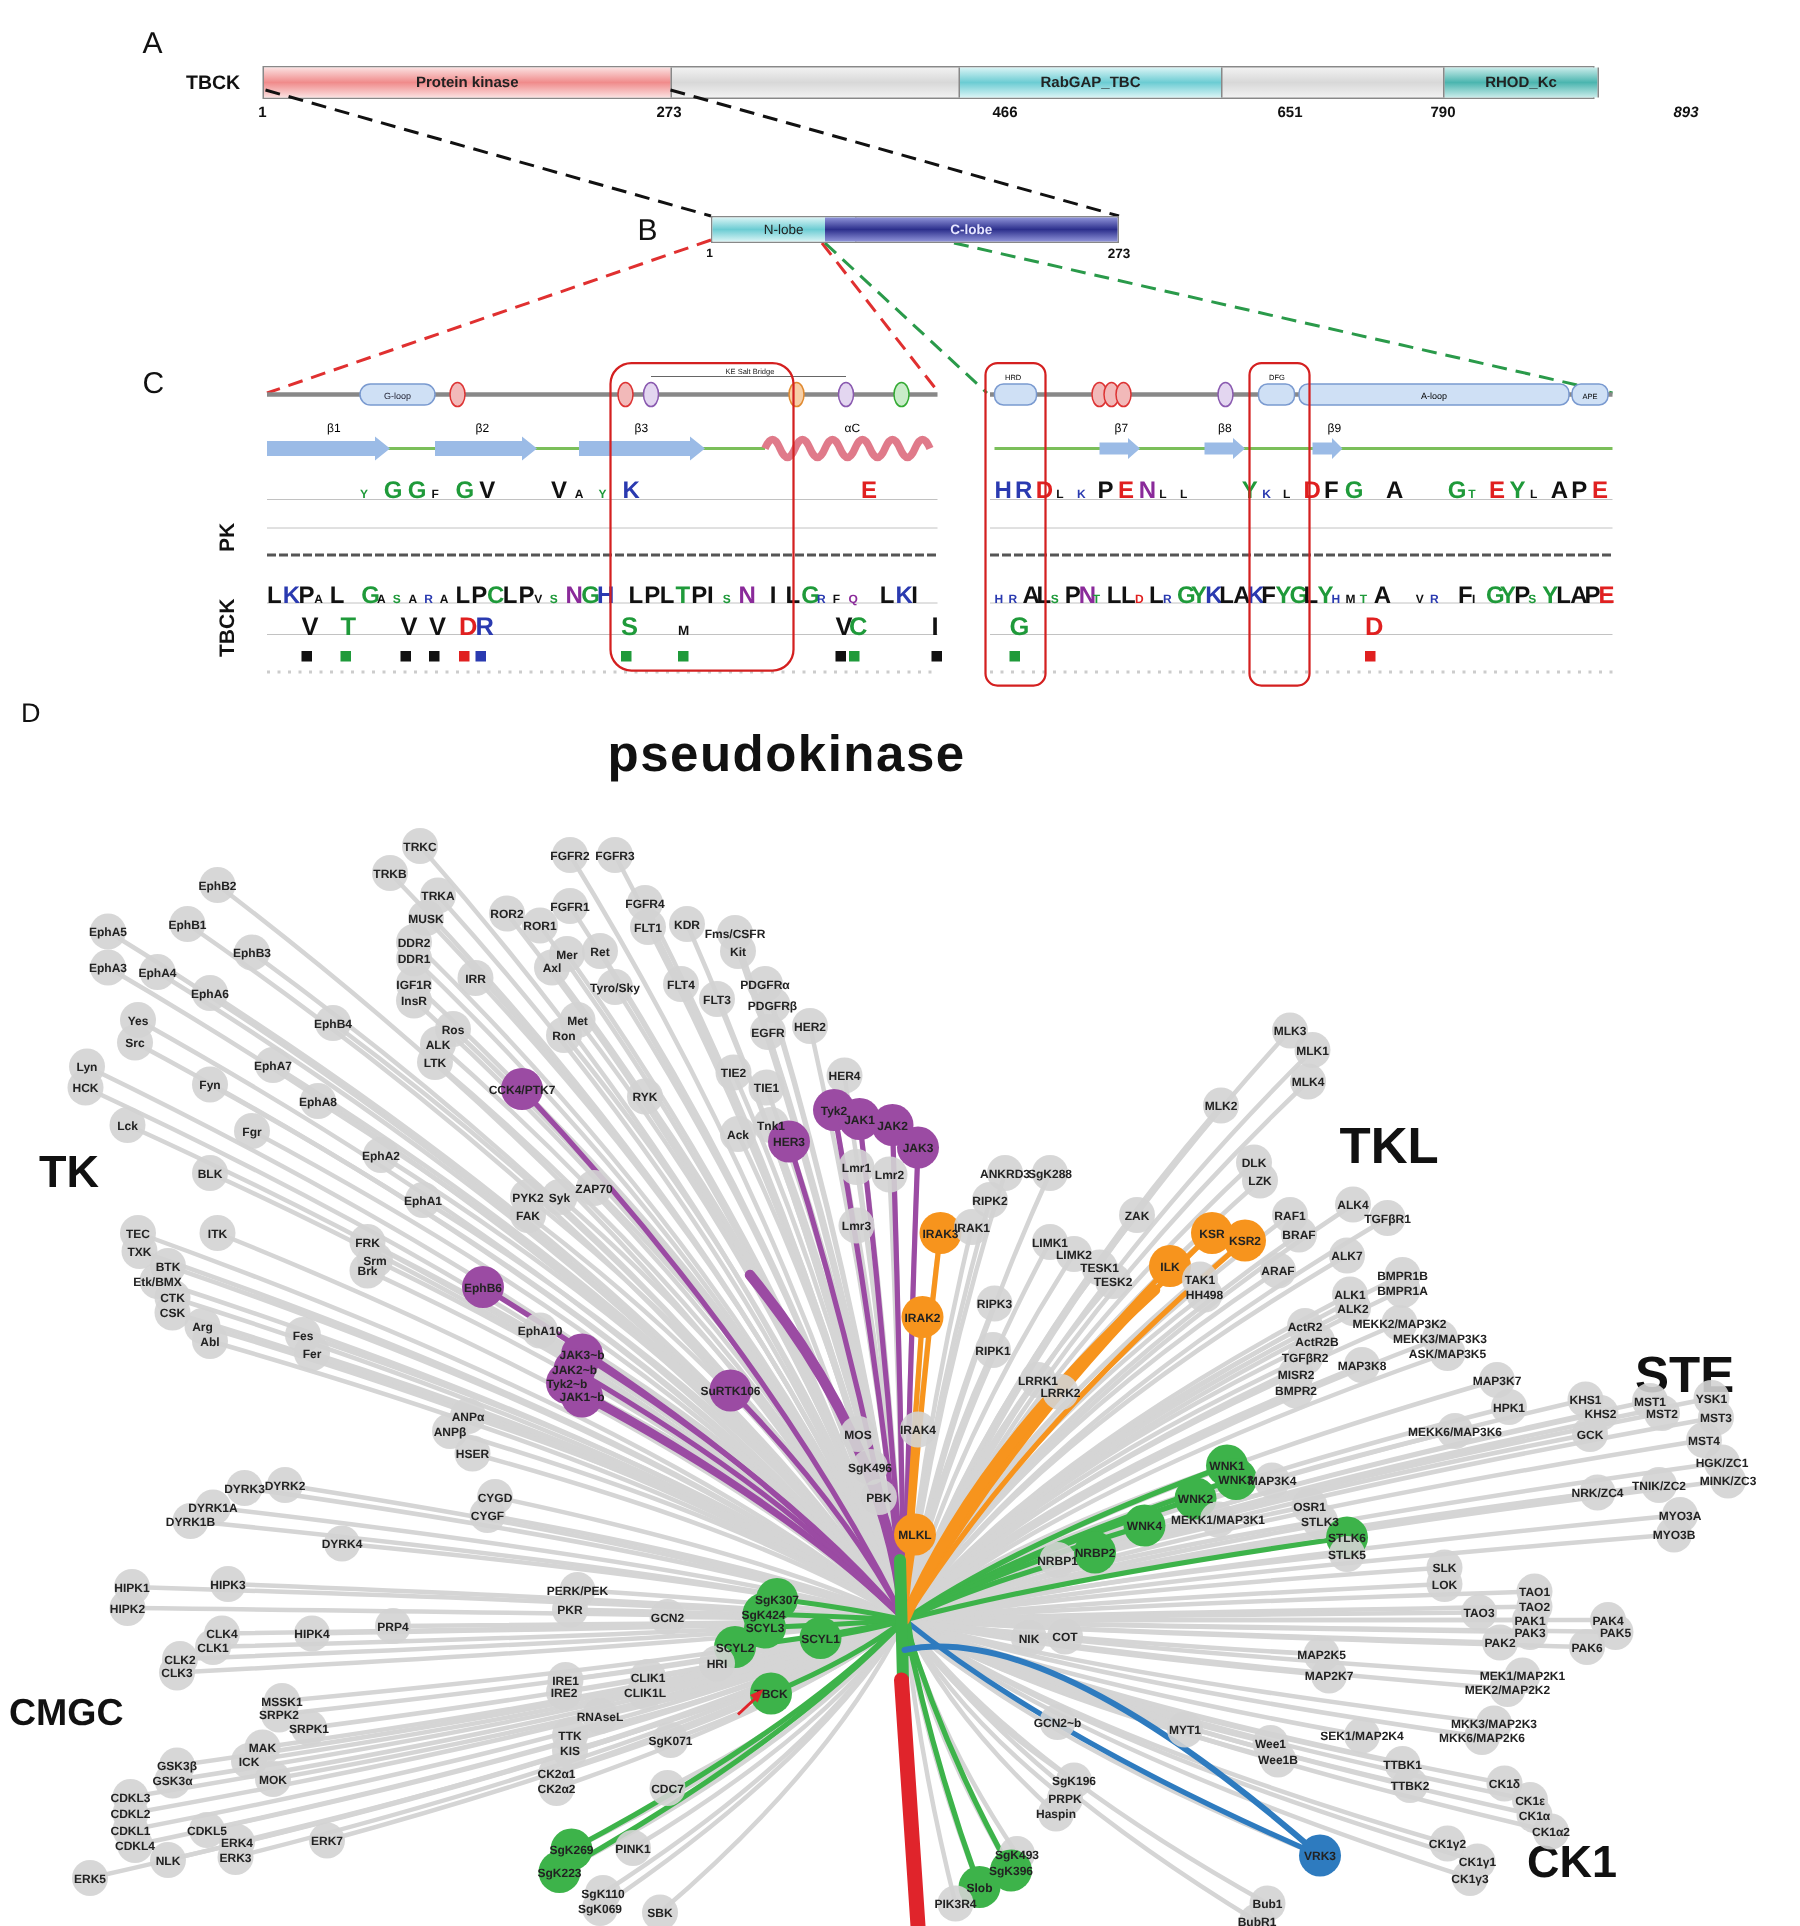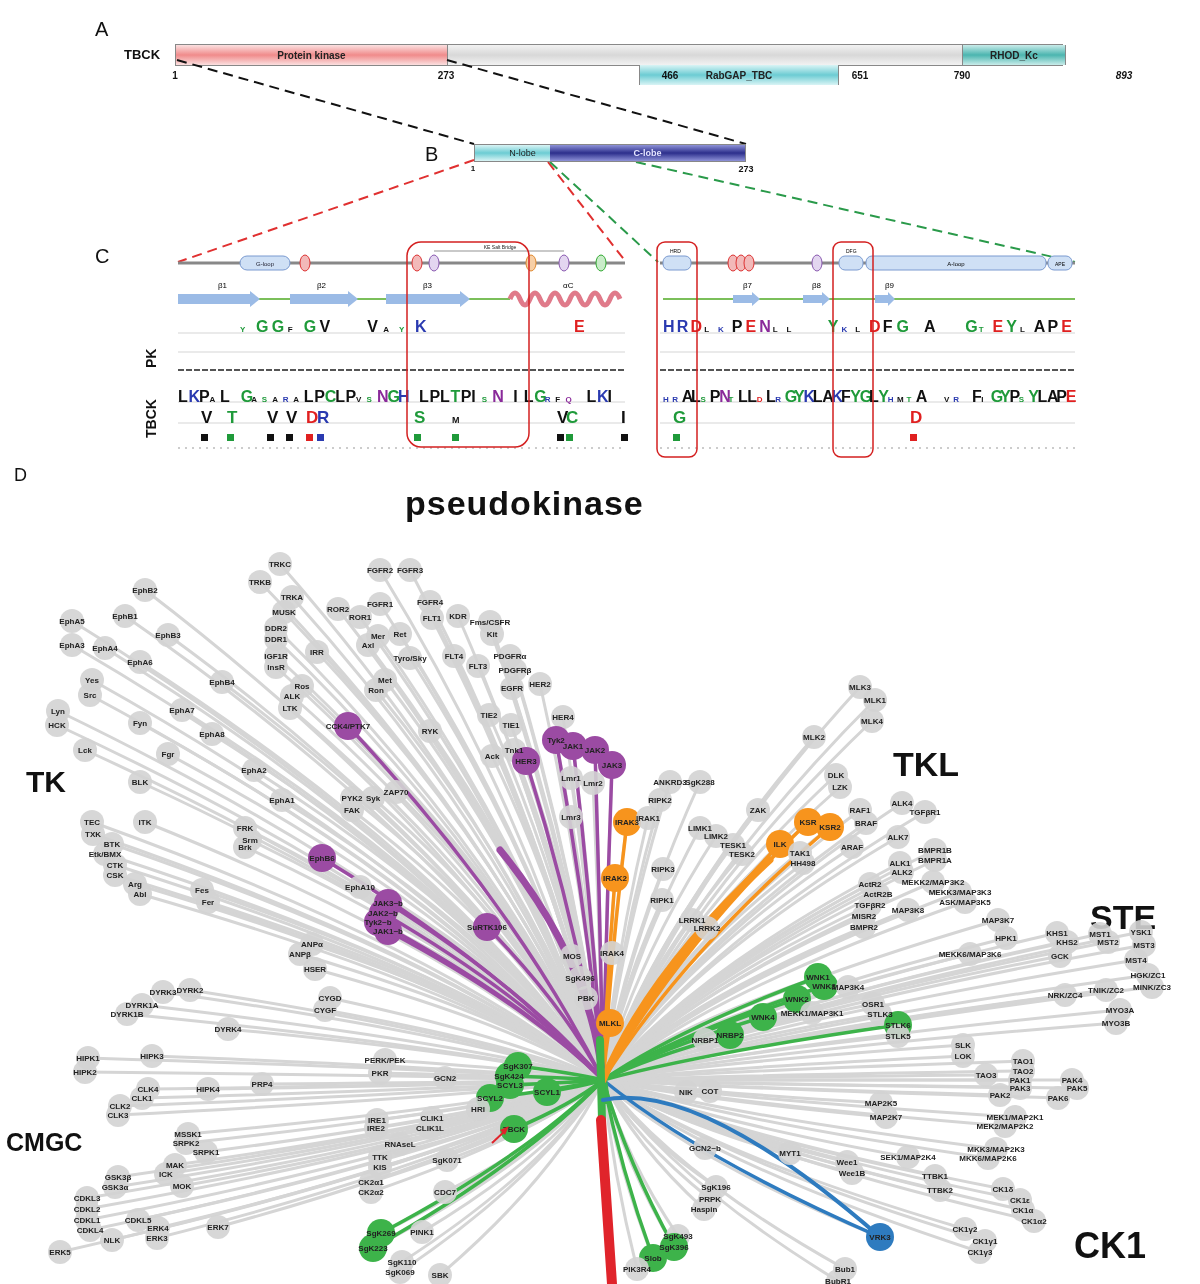--- a/index.html
+++ b/index.html
@@ -15,21 +15,21 @@
 </style>
 </head>
 <body>
 
 <div class="abs panel-letter" style="left:95px;top:18px;">A</div>
 <div class="abs" style="left:124px;top:47px;font-weight:bold;font-size:13px;font-family:'Liberation Sans',sans-serif;">TBCK</div>
 <div class="bar" style="left:175px;top:44px;width:888px;background:linear-gradient(#f2f2f2,#d8d8d8 50%,#f2f2f2);padding-left:48px;">
   <div class="seg" style="left:0;width:272px;background:linear-gradient(#fbe0e0,#f08b8b 50%,#fbe0e0);">
       <span>Protein kinase</span>
     </div>
-  <div class="seg" style="left:463px;width:200px;border-left:1px solid #888;background:linear-gradient(#d9f4f5,#6cccd3 50%,#d9f4f5);margin-top:20px;">
+  <div class="seg" style="left:463px;width:176px;border-left:1px solid #888;background:linear-gradient(#d9f4f5,#6cccd3 50%,#d9f4f5);">
       <span>RabGAP_TBC</span>
     </div>
   <div class="seg" style="left:786px;width:104px;border-left:1px solid #888;background:linear-gradient(#c9ecea,#4bb5af 50%,#c9ecea);">
       <span>RHOD_Kc</span>
     </div>
 </div>
 <div class="tick" style="left:175px;top:70px;">1</div>
 <div class="tick" style="left:446px;top:70px;">273</div>
 <div class="tick" style="left:638px;top:70px;margin-left:32px;">466</div>
 <div class="tick" style="left:824px;top:70px;margin-left:36px;">651</div>
@@ -276,21 +276,21 @@
 </svg>
 <div class="rowlabel" style="left:143px;top:368px;">PK</div>
 <div class="rowlabel" style="left:143px;top:438px;">TBCK</div>
 
 <div class="abs panel-letter" style="left:14px;top:465px;font-size:18px;">D</div>
 <div class="abs" style="left:405px;top:484px;font-size:34px;font-weight:bold;letter-spacing:1px;">pseudokinase</div>
 <div class="family" style="left:26px;top:765px;font-size:30px;">TK</div>
 <div class="family" style="left:893px;top:745px;font-size:34px;">TKL</div>
 <div class="family" style="left:1090px;top:898px;font-size:34px;">STE</div>
 <div class="family" style="left:6px;top:1128px;font-size:25px;">CMGC</div>
-<div class="family" style="left:1074px;top:1225px;font-size:36px;">CK1</div>
+<div class="family" style="left:1018px;top:1225px;font-size:30px;">CK1</div>
 
 <svg class="abs" id="tree" style="left:0;top:520px;" width="1200" height="764">
   <g id="branches">
       <path d="M603,560 Q465.6,315 145,70" stroke="#d5d5d5" stroke-width="3" fill="none" stroke-linecap="round"></path>
       <path d="M603,560 Q459.6,328 125,96" stroke="#d5d5d5" stroke-width="3" fill="none" stroke-linecap="round"></path>
       <path d="M603,560 Q443.7,330.5 72,101" stroke="#d5d5d5" stroke-width="3" fill="none" stroke-linecap="round"></path>
       <path d="M603,560 Q443.7,342.5 72,125" stroke="#d5d5d5" stroke-width="3" fill="none" stroke-linecap="round"></path>
       <path d="M603,560 Q453.6,344 105,128" stroke="#d5d5d5" stroke-width="3" fill="none" stroke-linecap="round"></path>
       <path d="M603,560 Q472.5,337.5 168,115" stroke="#d5d5d5" stroke-width="3" fill="none" stroke-linecap="round"></path>
       <path d="M603,560 Q464.1,351 140,142" stroke="#d5d5d5" stroke-width="3" fill="none" stroke-linecap="round"></path>

